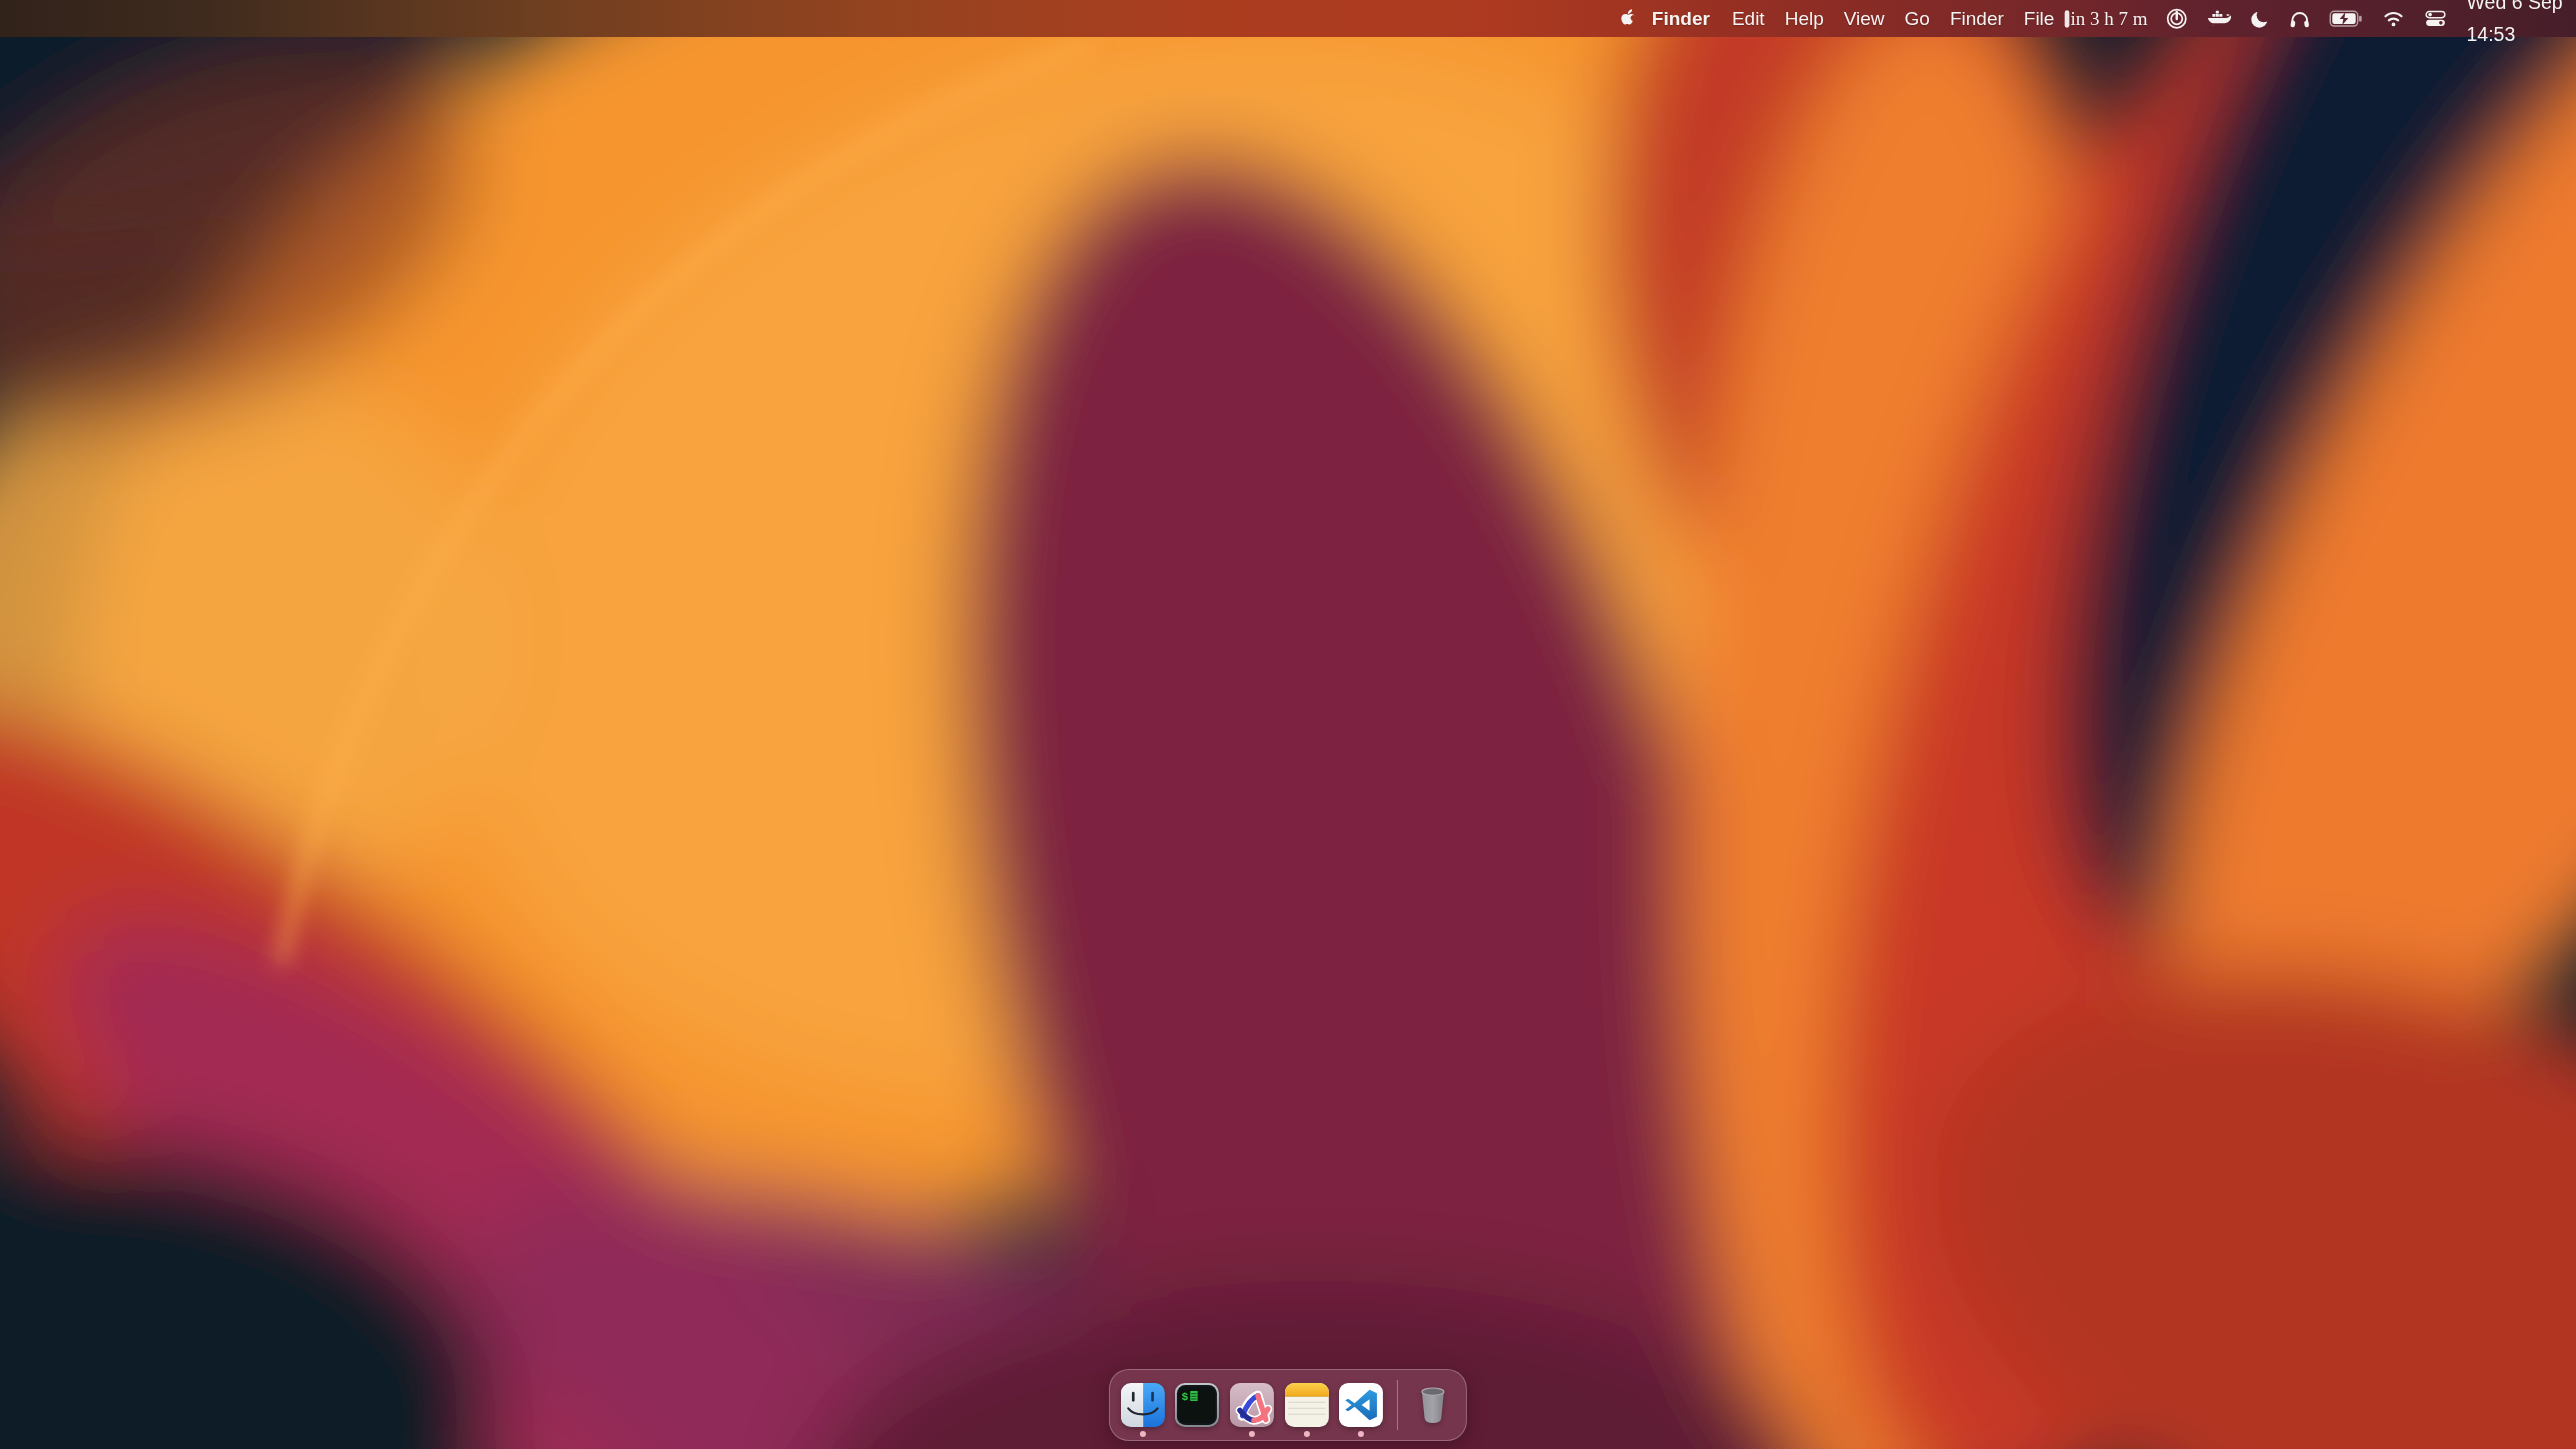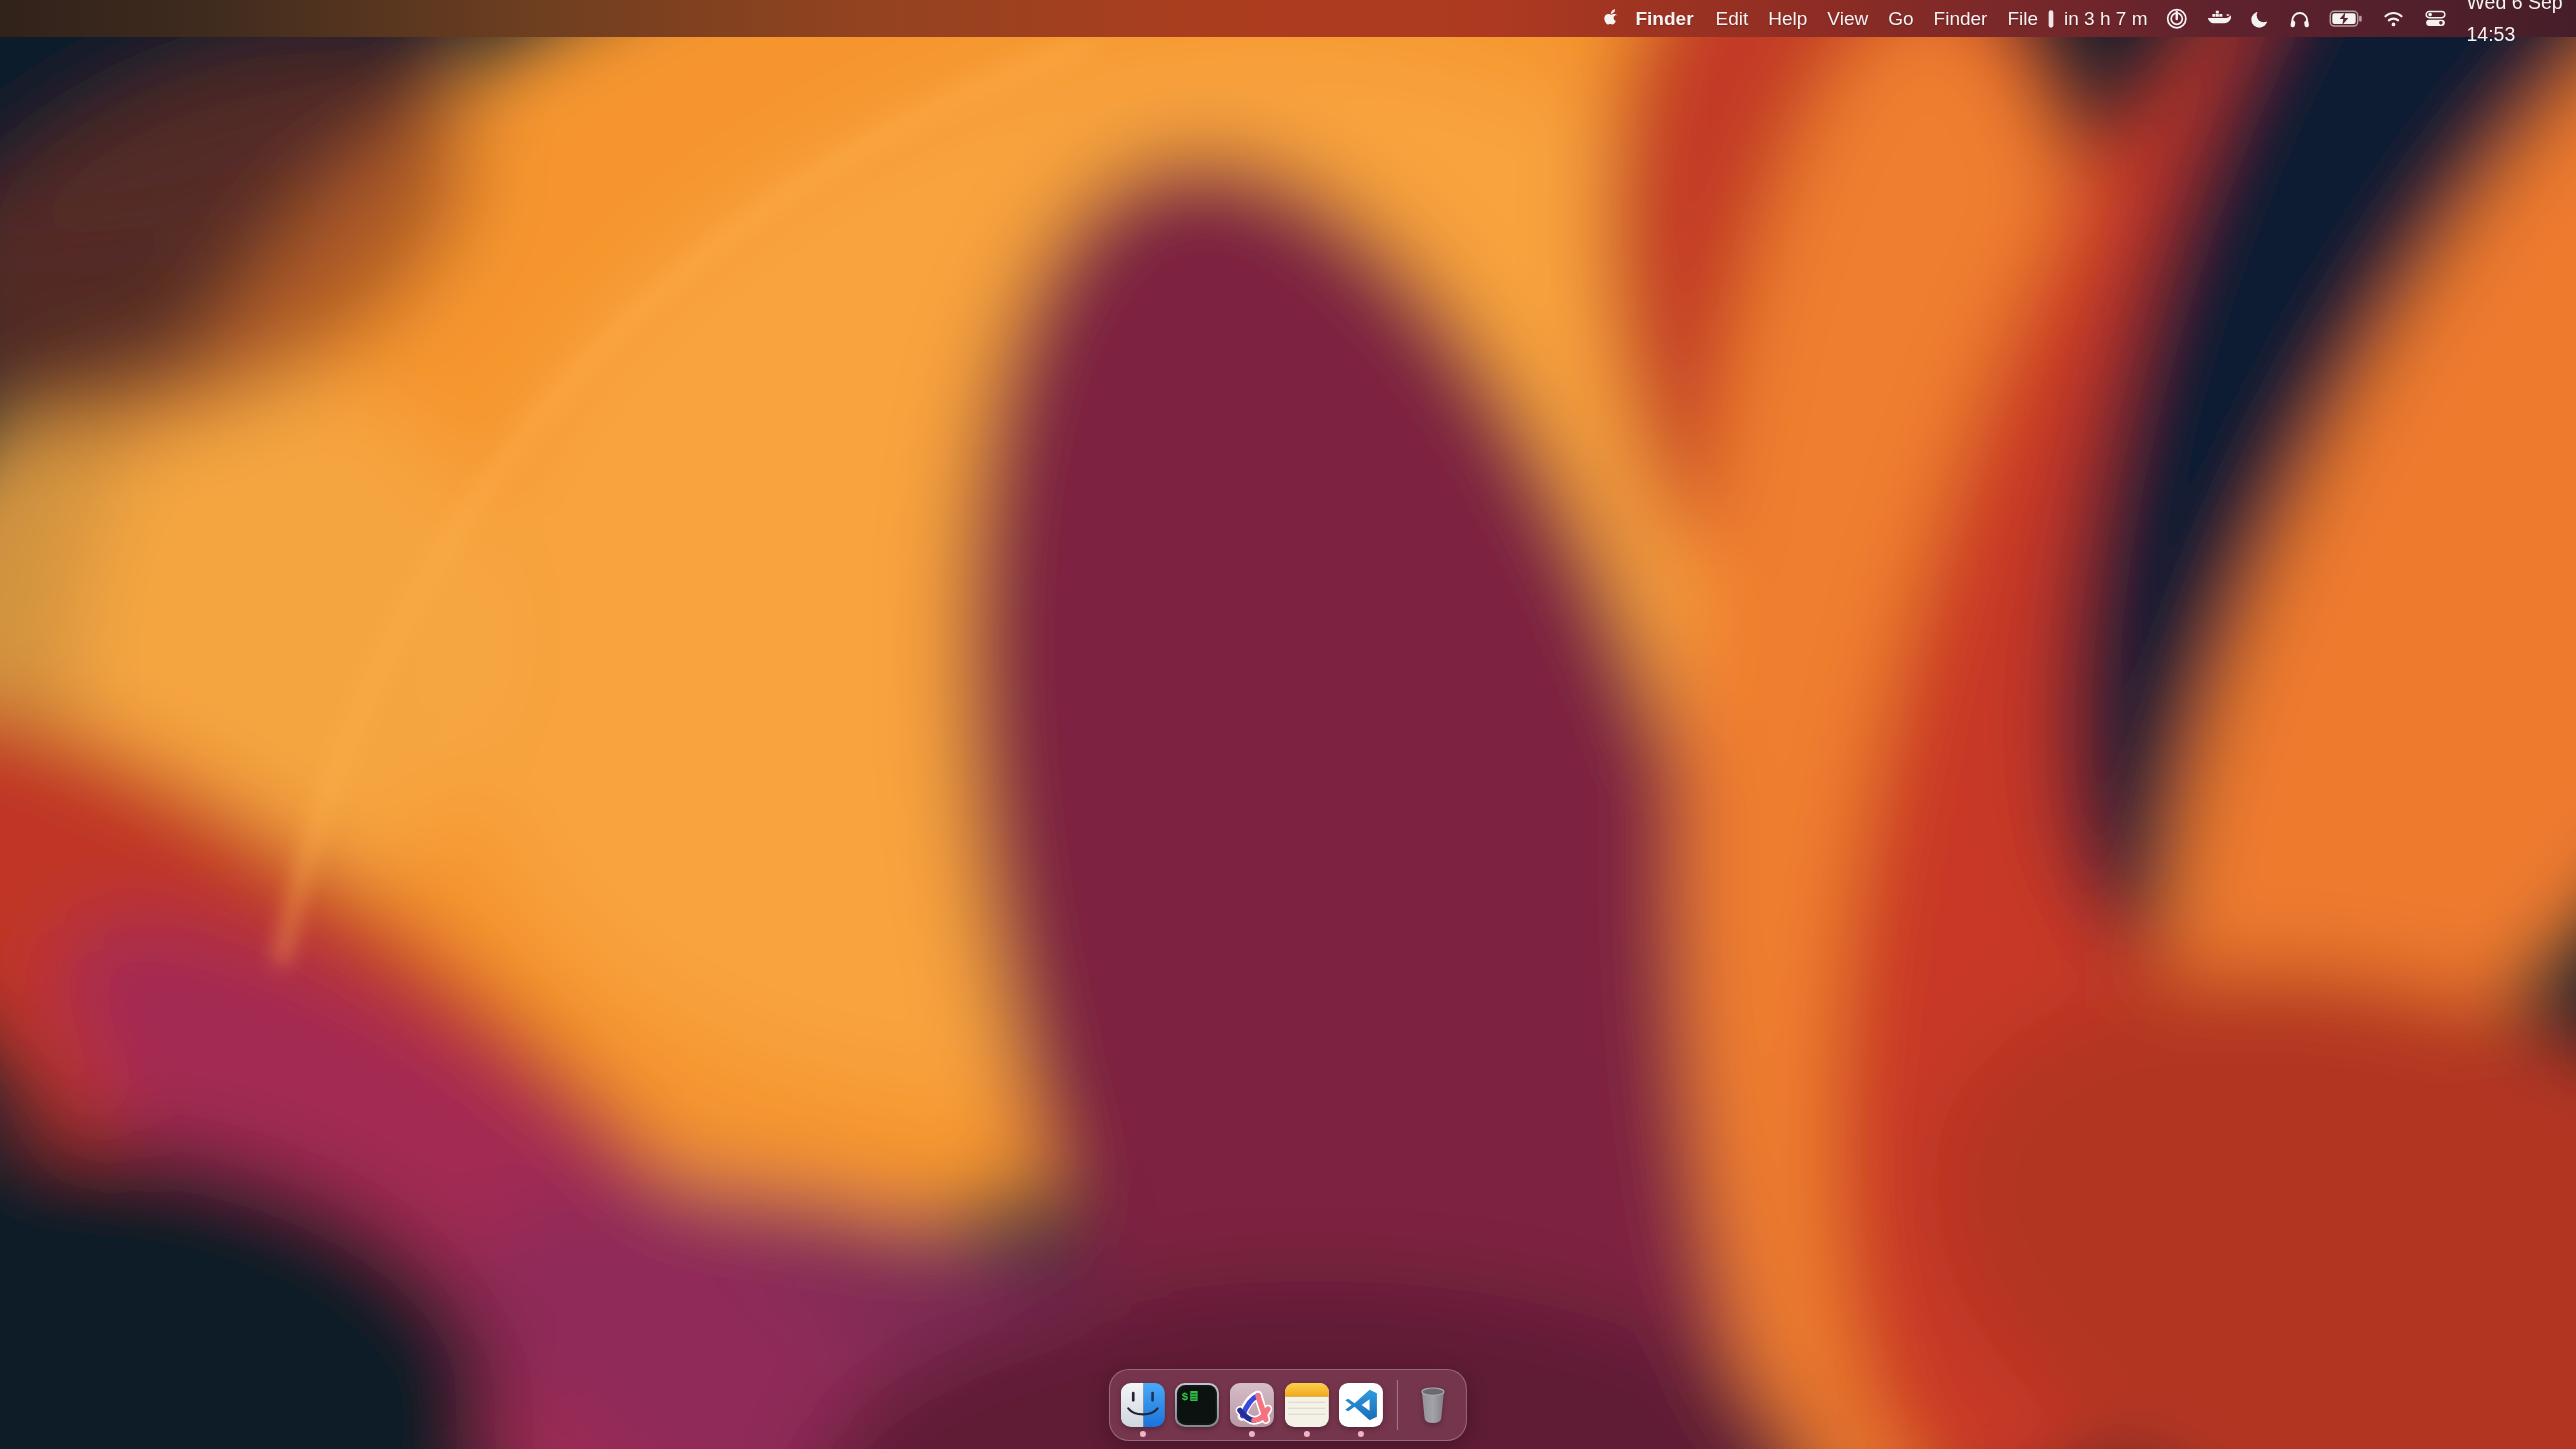--- a/index.html
+++ b/index.html
@@ -17,21 +17,21 @@
       #31221a 0%,#3f2b1e 8%,#6f3f20 21%,#94431f 34%,#ab3d1f 47%,
       #ad3a20 58%,#8f2d24 70%,#7a2829 78%,#5f222d 86%,#461e29 100%);
     color:#f5f2f2;
   }
   .mb-left{display:flex;align-items:center;padding-left:17.4px;}
   .apple{width:16px;height:19px;margin-right:4px;display:flex;align-items:center;}
   .menu-item{font-size:19px;font-weight:500;padding:0 10px;line-height:30px;
     text-shadow:0 0.7px 1.3px rgba(0,0,0,.25);}
   .menu-item.app{font-weight:700;padding:0 12px;}
   .mb-right{display:flex;align-items:center;gap:19px;padding-right:13.4px;}
-  .status-item{display:flex;align-items:center;gap:10px;}
+  .status-item{display:flex;align-items:center;gap:0;font-family:Liberation Serif, serif;}
   .status-text{font-size:19px;font-weight:500;text-shadow:0 0.7px 1.3px rgba(0,0,0,.25);}
   .clock{display:flex;gap:9.4px;font-size:19.5px;font-weight:500;flex-direction:column;}
   
   .dock{
     position:absolute;left:50%;bottom:8px;transform:translateX(-50%);z-index:10;
     height:70px;display:flex;align-items:center;gap:10.7px;padding:0 10.7px;
     background:rgba(255,205,222,0.14);
     border:1.3px solid rgba(255,255,255,0.26);
     border-radius:20px;
     box-shadow:0 5.4px 20px rgba(0,0,0,0.25);

